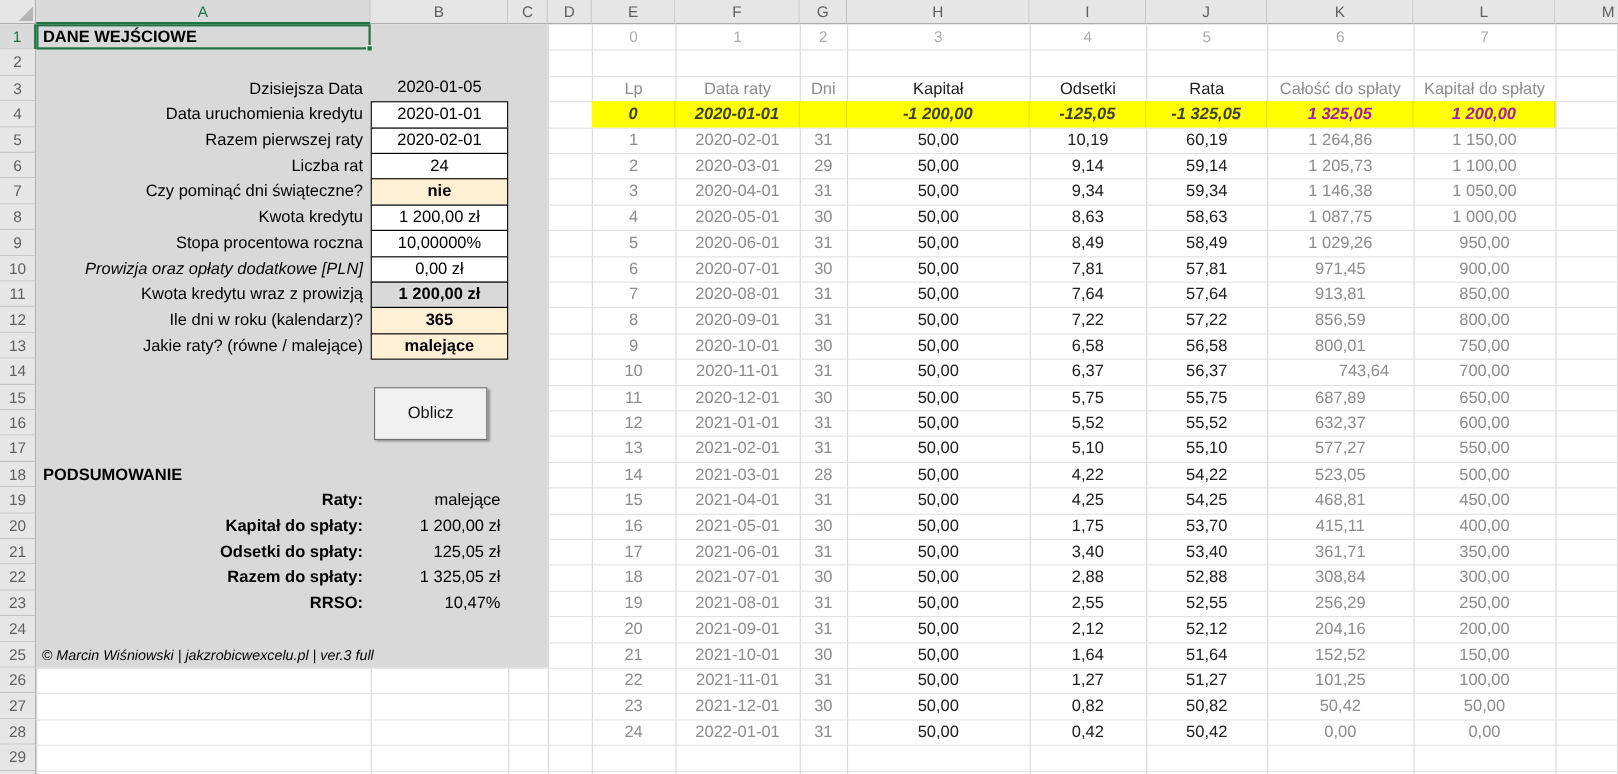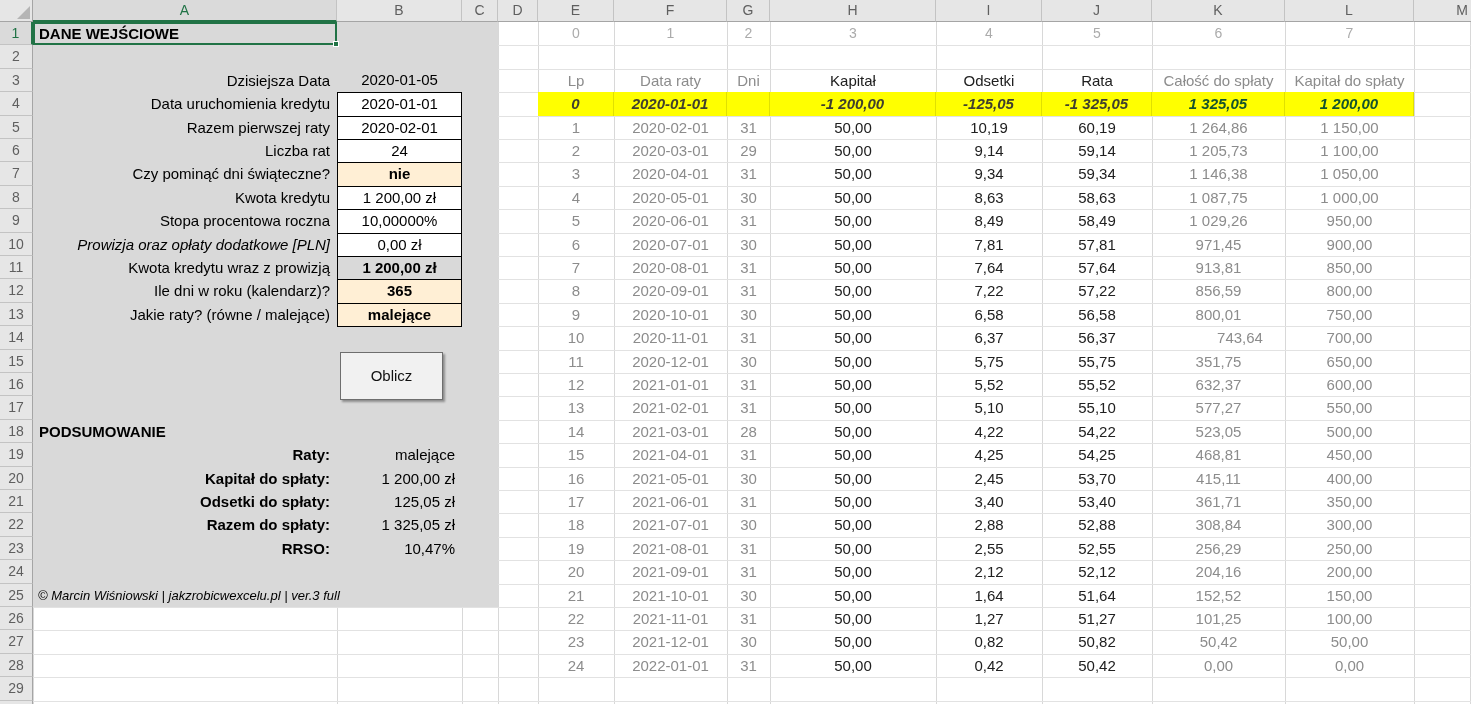--- a/index.html
+++ b/index.html
@@ -45,21 +45,21 @@
   .sum-val { position:absolute; text-align:right; white-space:nowrap; }
   .credit { position:absolute; font-style:italic; font-size:13px; white-space:nowrap; }
   
   .scell { position:absolute; text-align:center; white-space:nowrap; overflow:hidden; }
   .muted { color:#8c8c8c; }
   .dark  { color:#202020; }
   .idxnum { color:#ababab; font-size:14px; }
   .yrow { position:absolute; background:#ffff00; }
   .yrow .scell { font-style:italic; font-weight:bold; border-right:1px solid rgba(0,0,0,0.12); }
   .ydark { color:#3f3f2e; }
-  .ygreen { color:#14532d; }
+  .ygreen { color:#a21caf; }
 </style>
 </head>
 <body>
 
 <div id="sheet">
   <div id="chrome">
       <div class="corner" style="left: 0px; top: 0px; width: 33px; height: 22px;"></div>
       <div class="colhdr selected" style="left: 33px; top: 0px; width: 304px; height: 22px;">A</div>
       <div class="colhdr" style="left: 337px; top: 0px; width: 125px; height: 22px;">B</div>
       <div class="colhdr" style="left: 462px; top: 0px; width: 36px; height: 22px;">C</div>
@@ -320,21 +320,21 @@
         <div class="scell muted" style="left: 614px; top: 0px; width: 133px; height: 23.4px; line-height: 23.4px; padding-left: 43px;">743,64</div>
         <div class="scell muted" style="left: 747px; top: 0px; width: 129px; height: 23.4px; line-height: 23.4px;">700,00</div>
       </div>
       <div style="position: absolute; left: 538px; top: 349.6px; width: 876px; height: 23.4px;">
         <div class="scell muted" style="left: 0px; top: 0px; width: 76px; height: 23.4px; line-height: 23.4px;">11</div>
         <div class="scell muted" style="left: 76px; top: 0px; width: 113px; height: 23.4px; line-height: 23.4px;">2020-12-01</div>
         <div class="scell muted" style="left: 189px; top: 0px; width: 43px; height: 23.4px; line-height: 23.4px;">30</div>
         <div class="scell dark" style="left: 232px; top: 0px; width: 166px; height: 23.4px; line-height: 23.4px;">50,00</div>
         <div class="scell dark" style="left: 398px; top: 0px; width: 106px; height: 23.4px; line-height: 23.4px;">5,75</div>
         <div class="scell dark" style="left: 504px; top: 0px; width: 110px; height: 23.4px; line-height: 23.4px;">55,75</div>
-        <div class="scell muted" style="left: 614px; top: 0px; width: 133px; height: 23.4px; line-height: 23.4px;">351,75</div>
+        <div class="scell muted" style="left: 614px; top: 0px; width: 133px; height: 23.4px; line-height: 23.4px;">687,89</div>
         <div class="scell muted" style="left: 747px; top: 0px; width: 129px; height: 23.4px; line-height: 23.4px;">650,00</div>
       </div>
       <div style="position: absolute; left: 538px; top: 373px; width: 876px; height: 23.4px;">
         <div class="scell muted" style="left: 0px; top: 0px; width: 76px; height: 23.4px; line-height: 23.4px;">12</div>
         <div class="scell muted" style="left: 76px; top: 0px; width: 113px; height: 23.4px; line-height: 23.4px;">2021-01-01</div>
         <div class="scell muted" style="left: 189px; top: 0px; width: 43px; height: 23.4px; line-height: 23.4px;">31</div>
         <div class="scell dark" style="left: 232px; top: 0px; width: 166px; height: 23.4px; line-height: 23.4px;">50,00</div>
         <div class="scell dark" style="left: 398px; top: 0px; width: 106px; height: 23.4px; line-height: 23.4px;">5,52</div>
         <div class="scell dark" style="left: 504px; top: 0px; width: 110px; height: 23.4px; line-height: 23.4px;">55,52</div>
         <div class="scell muted" style="left: 614px; top: 0px; width: 133px; height: 23.4px; line-height: 23.4px;">632,37</div>
@@ -368,21 +368,21 @@
         <div class="scell dark" style="left: 398px; top: 0px; width: 106px; height: 23.4px; line-height: 23.4px;">4,25</div>
         <div class="scell dark" style="left: 504px; top: 0px; width: 110px; height: 23.4px; line-height: 23.4px;">54,25</div>
         <div class="scell muted" style="left: 614px; top: 0px; width: 133px; height: 23.4px; line-height: 23.4px;">468,81</div>
         <div class="scell muted" style="left: 747px; top: 0px; width: 129px; height: 23.4px; line-height: 23.4px;">450,00</div>
       </div>
       <div style="position: absolute; left: 538px; top: 466.6px; width: 876px; height: 23.4px;">
         <div class="scell muted" style="left: 0px; top: 0px; width: 76px; height: 23.4px; line-height: 23.4px;">16</div>
         <div class="scell muted" style="left: 76px; top: 0px; width: 113px; height: 23.4px; line-height: 23.4px;">2021-05-01</div>
         <div class="scell muted" style="left: 189px; top: 0px; width: 43px; height: 23.4px; line-height: 23.4px;">30</div>
         <div class="scell dark" style="left: 232px; top: 0px; width: 166px; height: 23.4px; line-height: 23.4px;">50,00</div>
-        <div class="scell dark" style="left: 398px; top: 0px; width: 106px; height: 23.4px; line-height: 23.4px;">2,45</div>
+        <div class="scell dark" style="left: 398px; top: 0px; width: 106px; height: 23.4px; line-height: 23.4px;">1,75</div>
         <div class="scell dark" style="left: 504px; top: 0px; width: 110px; height: 23.4px; line-height: 23.4px;">53,70</div>
         <div class="scell muted" style="left: 614px; top: 0px; width: 133px; height: 23.4px; line-height: 23.4px;">415,11</div>
         <div class="scell muted" style="left: 747px; top: 0px; width: 129px; height: 23.4px; line-height: 23.4px;">400,00</div>
       </div>
       <div style="position: absolute; left: 538px; top: 490px; width: 876px; height: 23.4px;">
         <div class="scell muted" style="left: 0px; top: 0px; width: 76px; height: 23.4px; line-height: 23.4px;">17</div>
         <div class="scell muted" style="left: 76px; top: 0px; width: 113px; height: 23.4px; line-height: 23.4px;">2021-06-01</div>
         <div class="scell muted" style="left: 189px; top: 0px; width: 43px; height: 23.4px; line-height: 23.4px;">31</div>
         <div class="scell dark" style="left: 232px; top: 0px; width: 166px; height: 23.4px; line-height: 23.4px;">50,00</div>
         <div class="scell dark" style="left: 398px; top: 0px; width: 106px; height: 23.4px; line-height: 23.4px;">3,40</div>

